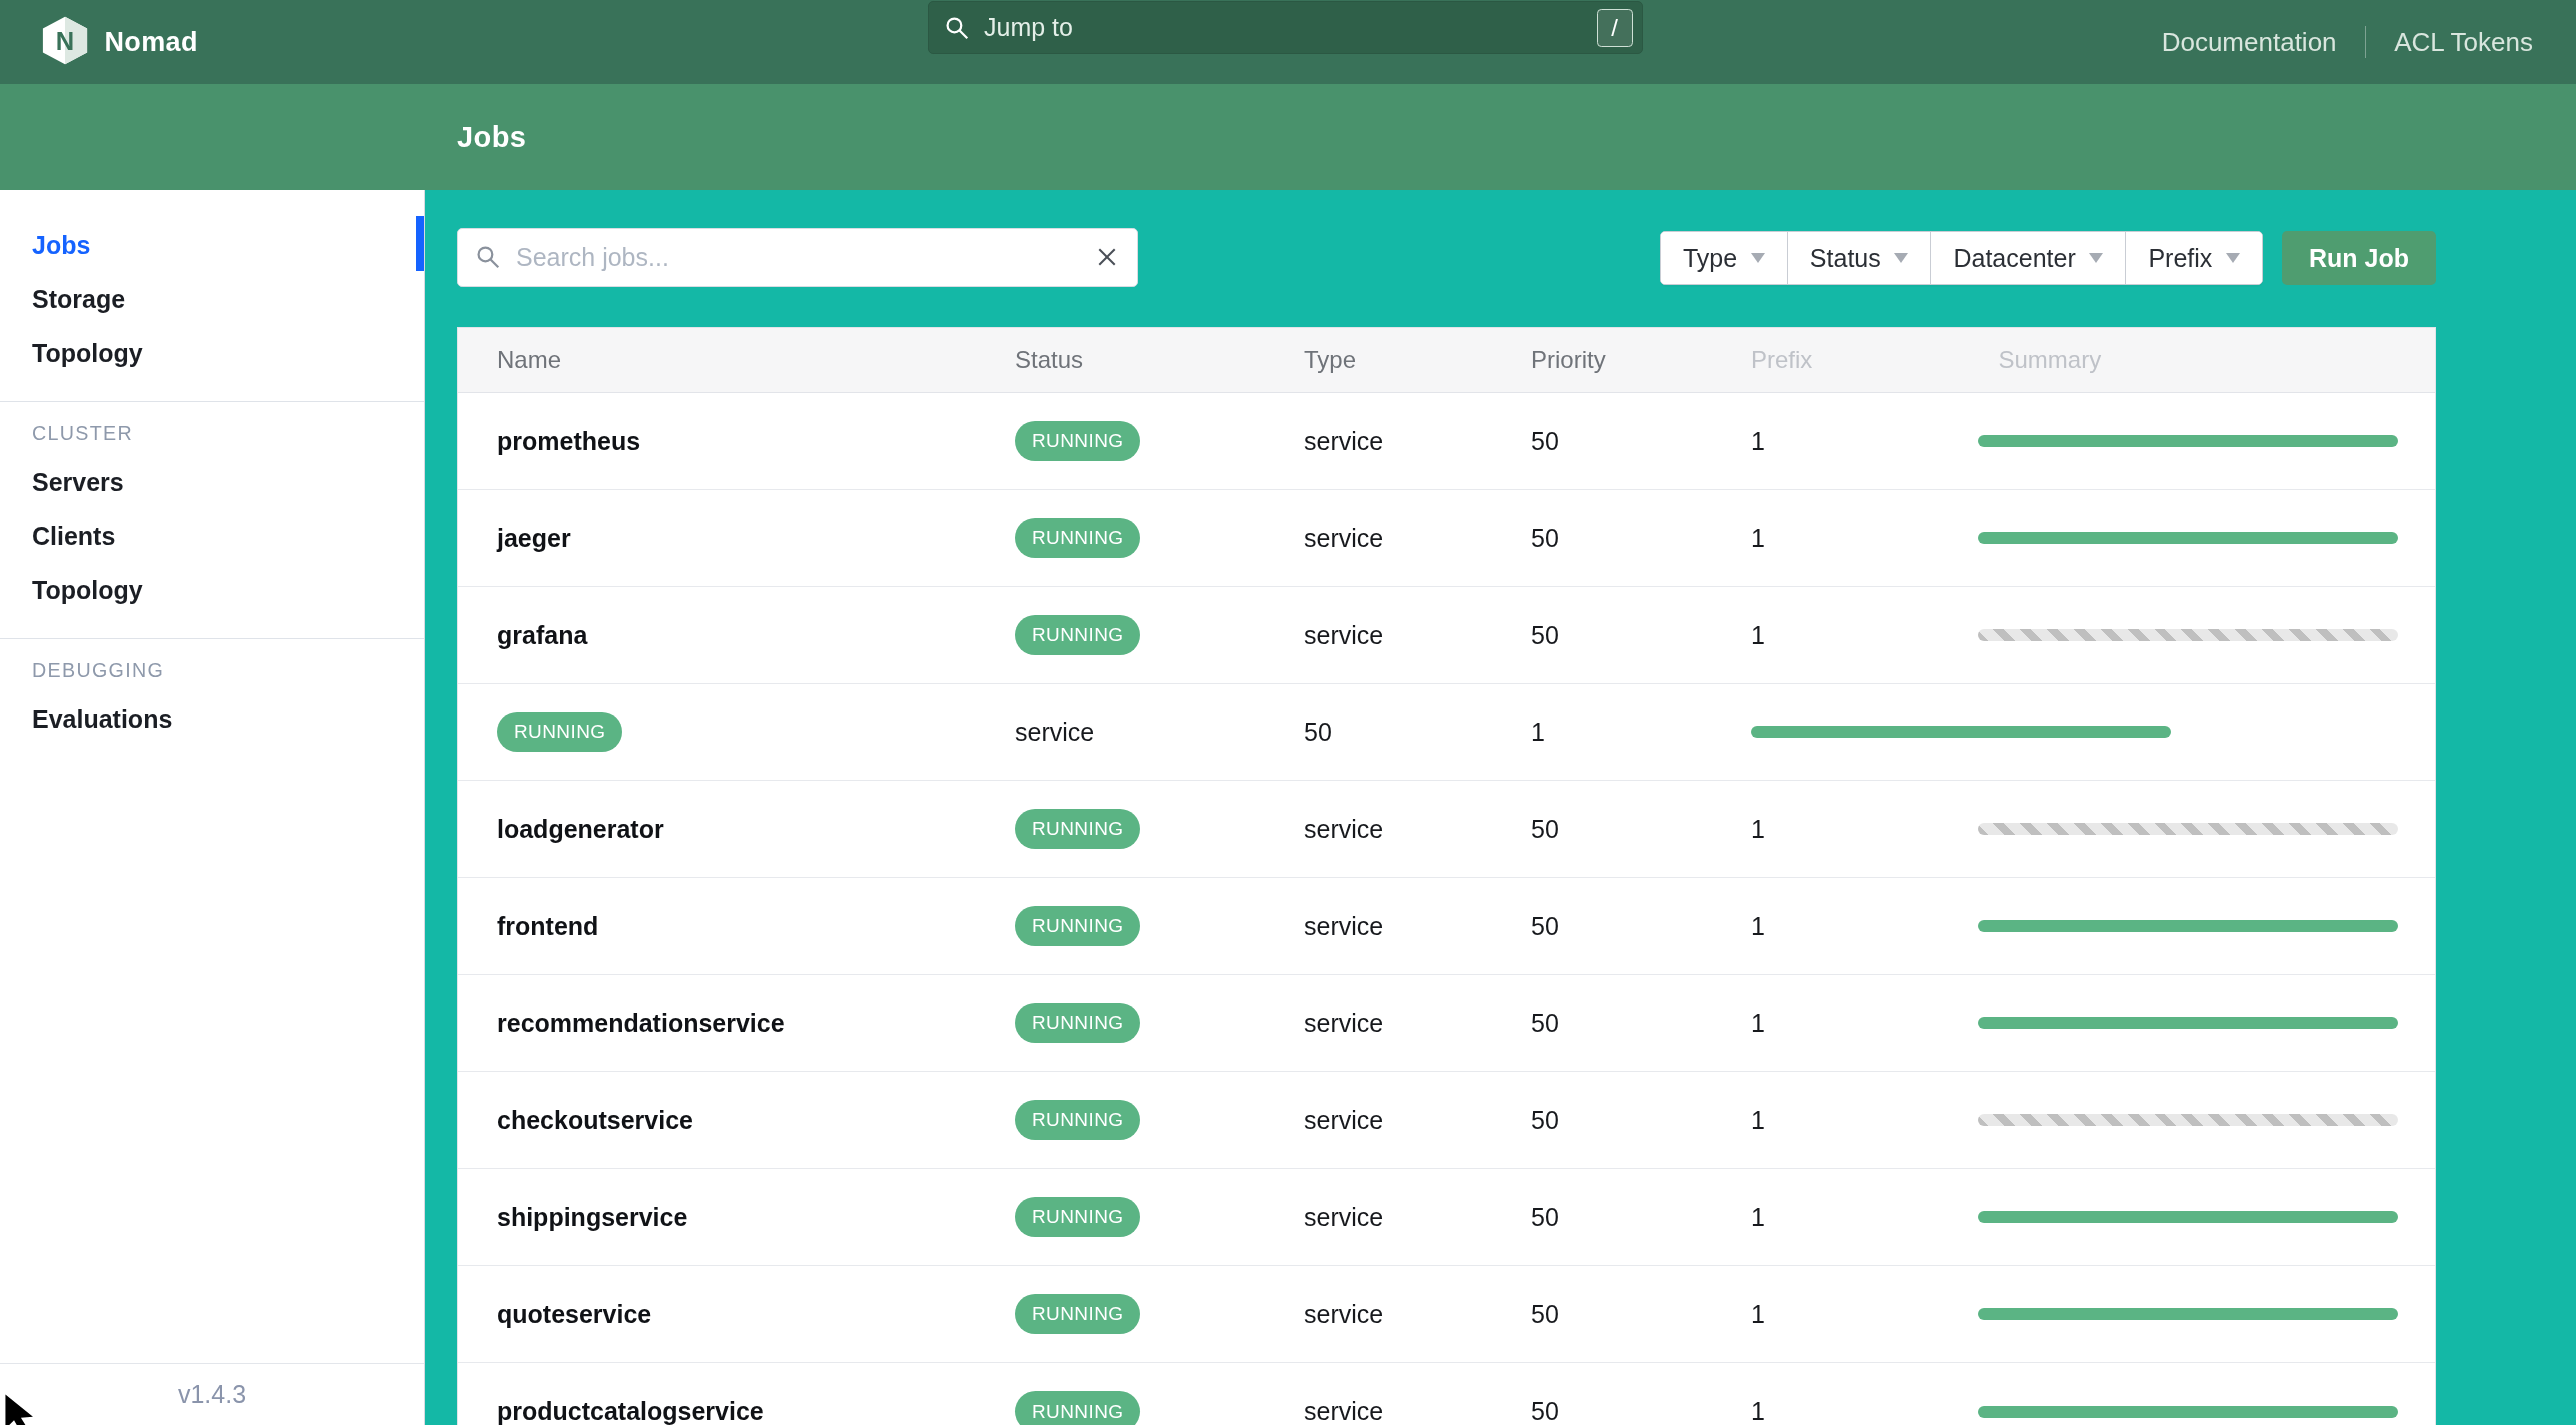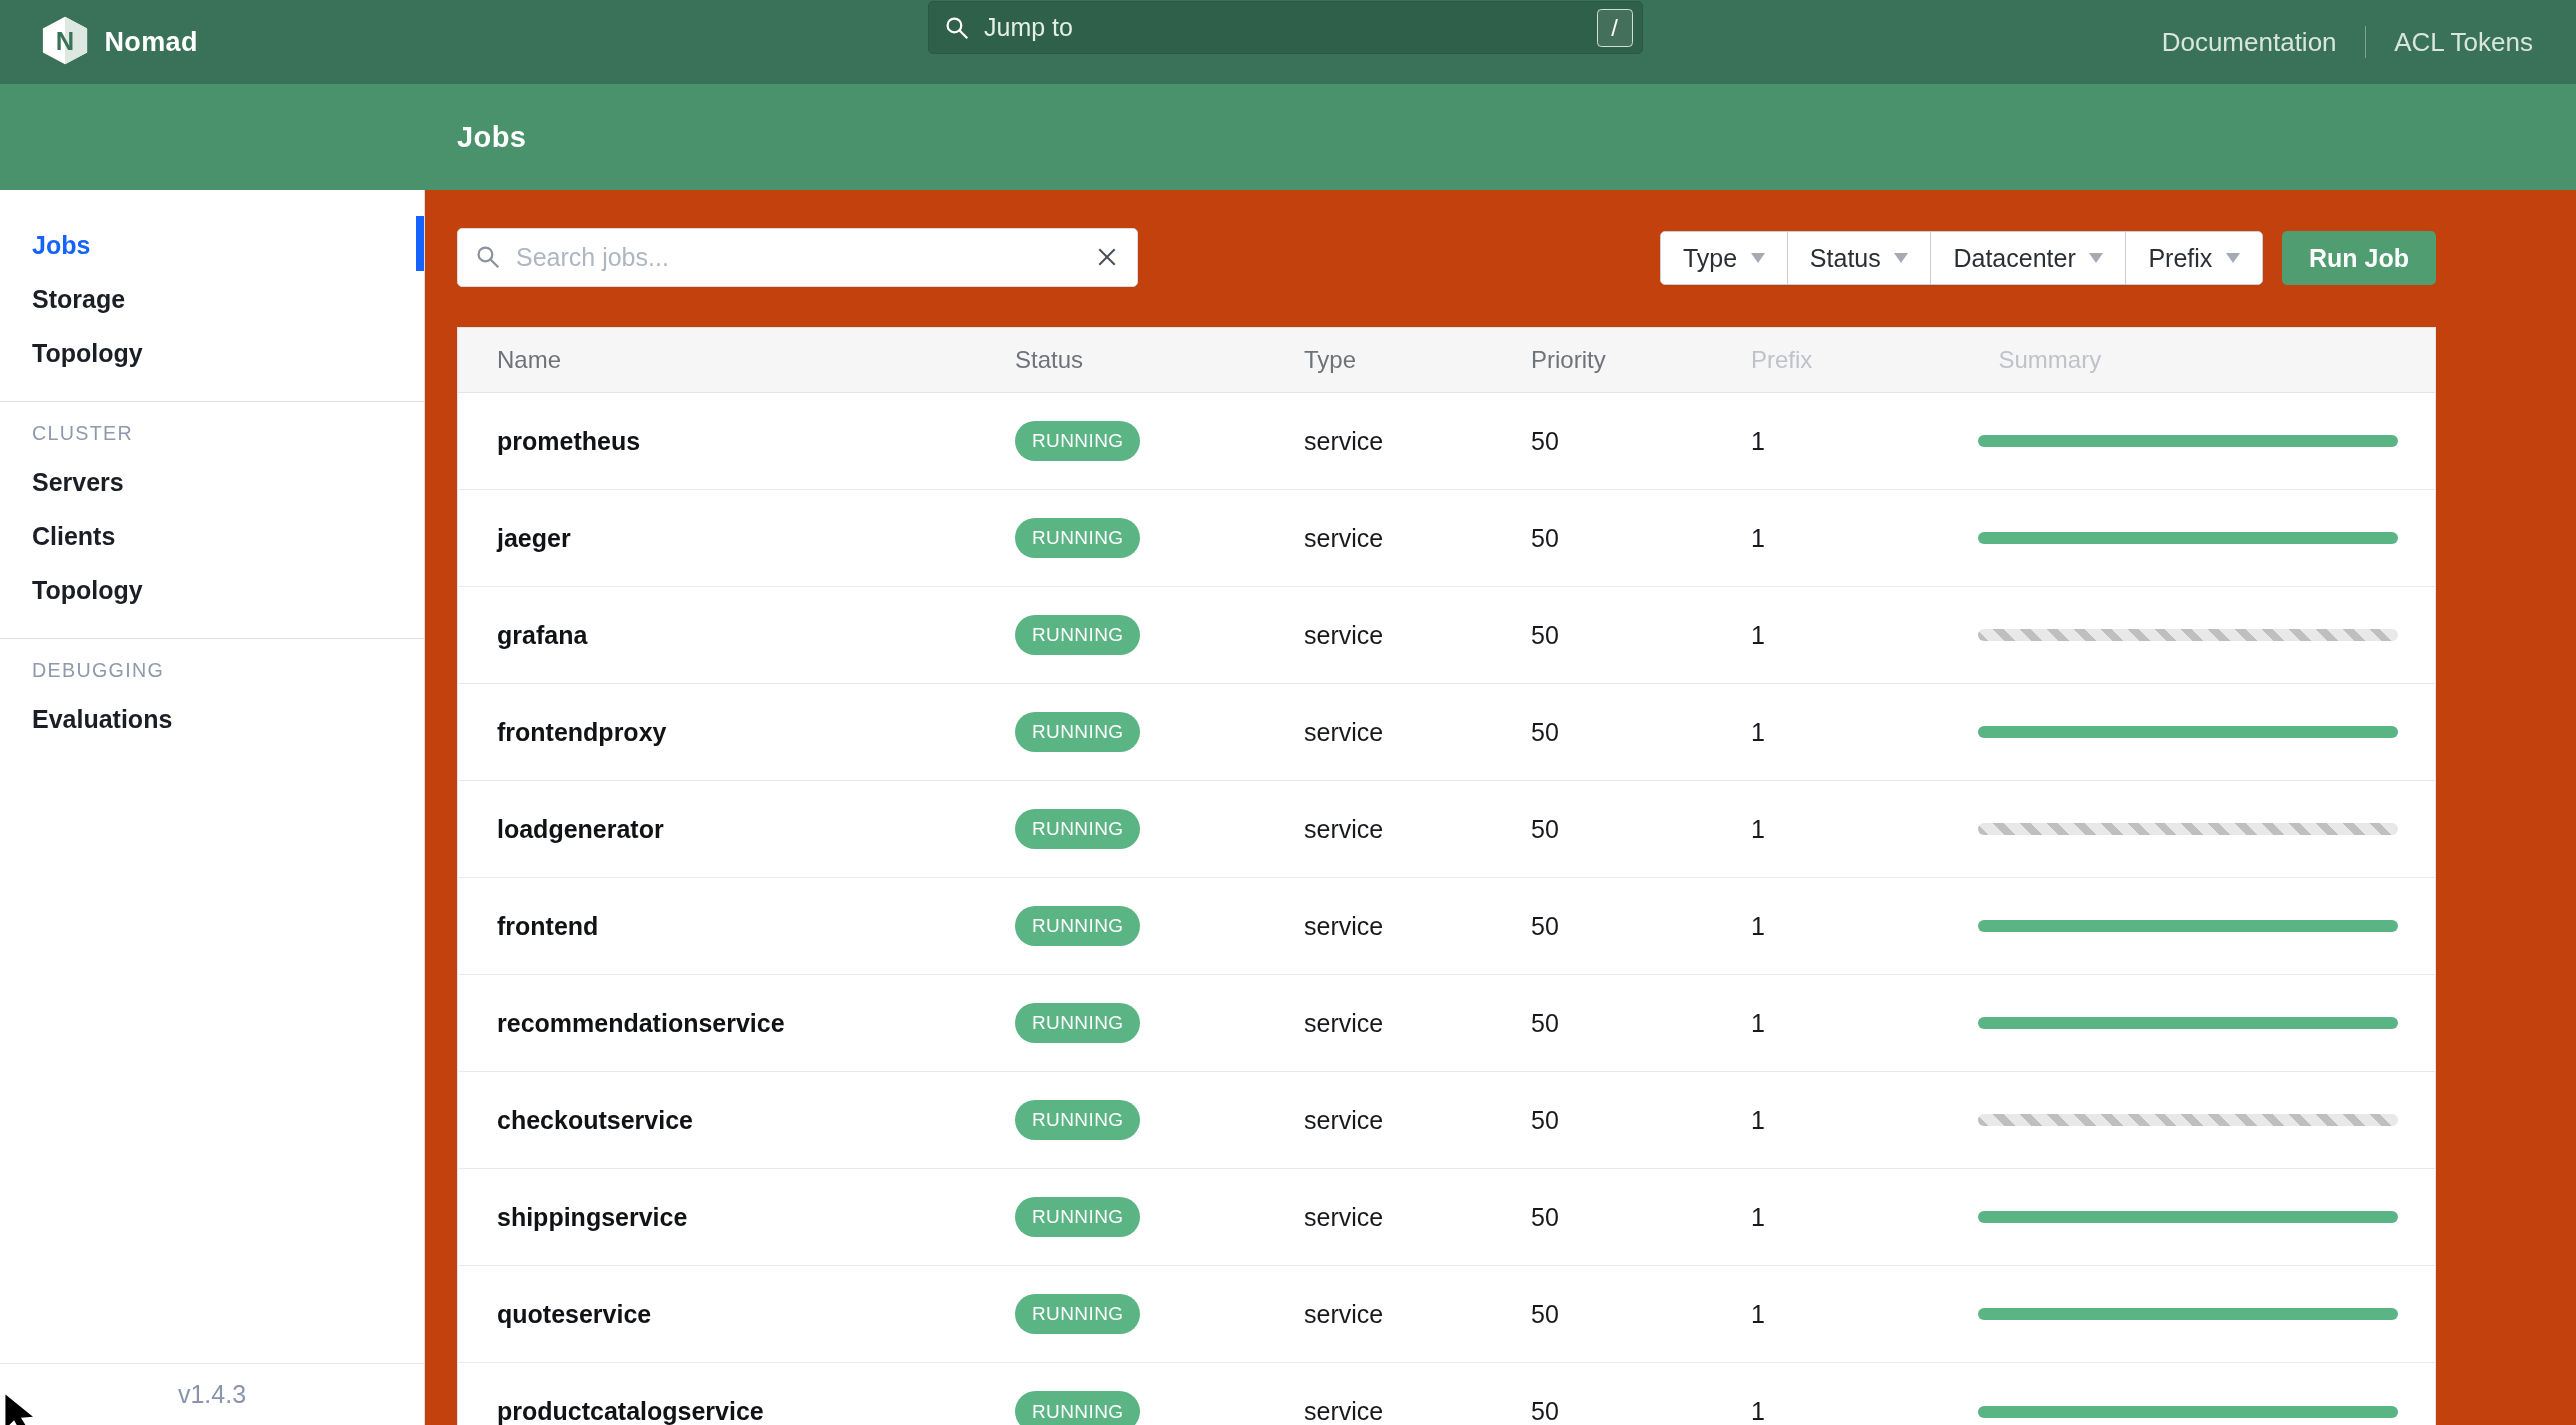--- a/index.html
+++ b/index.html
@@ -24,21 +24,21 @@
   .nav-sep { width:1.7px; height:32.5px; background:rgba(255,255,255,0.35); }
 
   
   .subheader { height:106px; background:#49926c; display:flex; align-items:center; }
   .page-title { color:#ffffff; font-size:29px; font-weight:bold; margin-left:457px; letter-spacing:0.4px; }
 
   
   .app { display:flex; height:1235px; }
   .sidebar { position:relative; width:425px; border-right:1.7px solid #d7dbe1; background:#ffffff;
     padding-top:28px; flex:none; }
-  .content { position:relative; flex:1; background:#c2410c; }
+  .content { position:relative; flex:1; background:#14b8a6; }
 
   
   .side-item { height:54px; display:flex; align-items:center; padding-left:32px;
     font-size:25px; font-weight:600; color:#1b1e24; cursor:pointer; }
   .side-item.active { color:#1563ff; }
   .active-indicator { position:absolute; top:26px; right:0; width:7.7px; height:55px; background:#1563ff; }
   .side-divider { border-top:1.7px solid #dfe3e9; margin:20.5px 0 0 0; }
   .side-heading { margin:20.5px 0 10.3px 32px; font-size:19.7px; letter-spacing:1.3px; color:#8e99ab; }
   .side-footer { position:absolute; bottom:0; left:0; right:0; height:62px;
     border-top:1.7px solid #e3e6eb; display:flex; align-items:center; justify-content:center; }
@@ -237,21 +237,20 @@
             <div class="job-name">grafana</div>
             <div><span class="badge">RUNNING</span></div>
             <div class="cell-text">service</div>
             <div class="cell-text">50</div>
             <div class="cell-text">1</div>
             <div>
               <div class="bar striped"></div>
             </div>
           </div>
           <div class="t-row">
-            <div class="job-name">frontendproxy</div>
             <div><span class="badge">RUNNING</span></div>
             <div class="cell-text">service</div>
             <div class="cell-text">50</div>
             <div class="cell-text">1</div>
             <div>
               <div class="bar solid"></div>
             </div>
           </div>
           <div class="t-row">
             <div class="job-name">loadgenerator</div>

